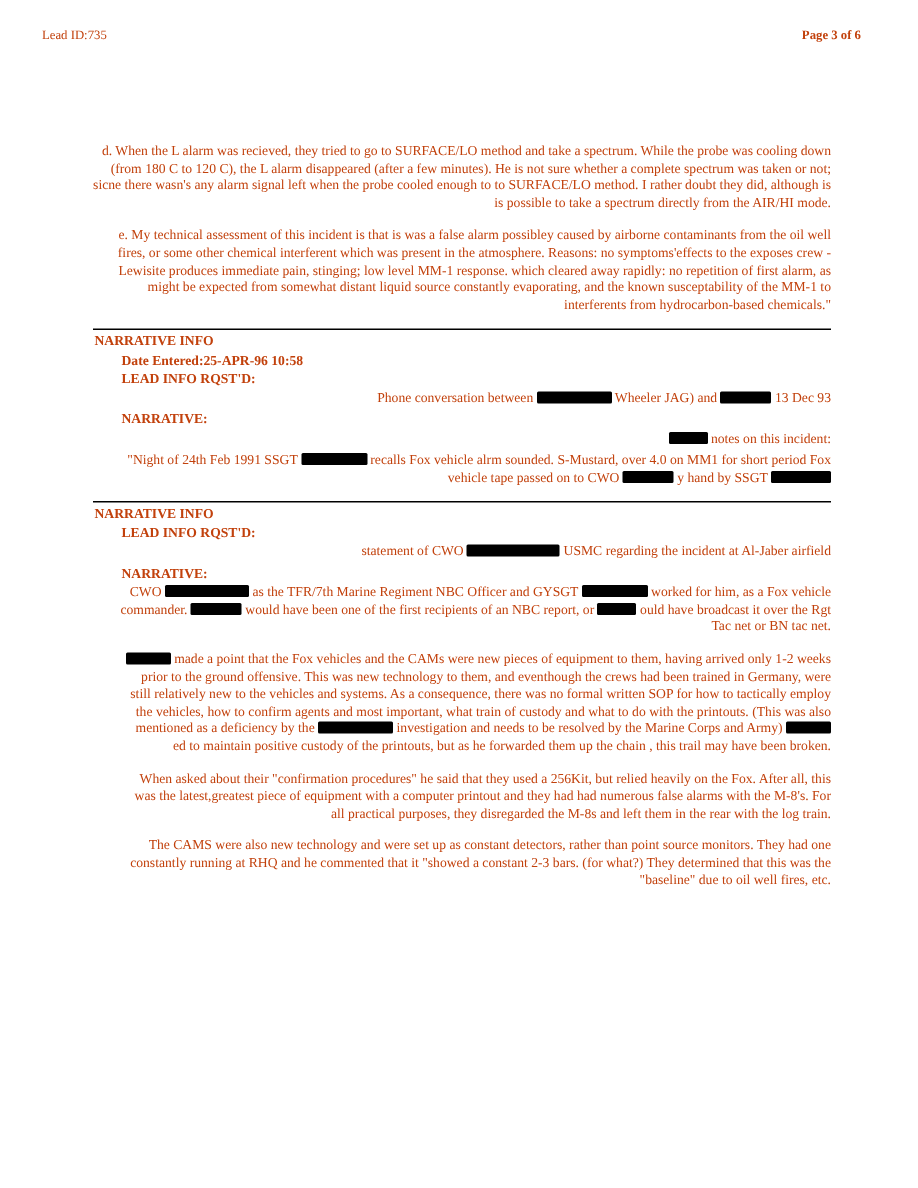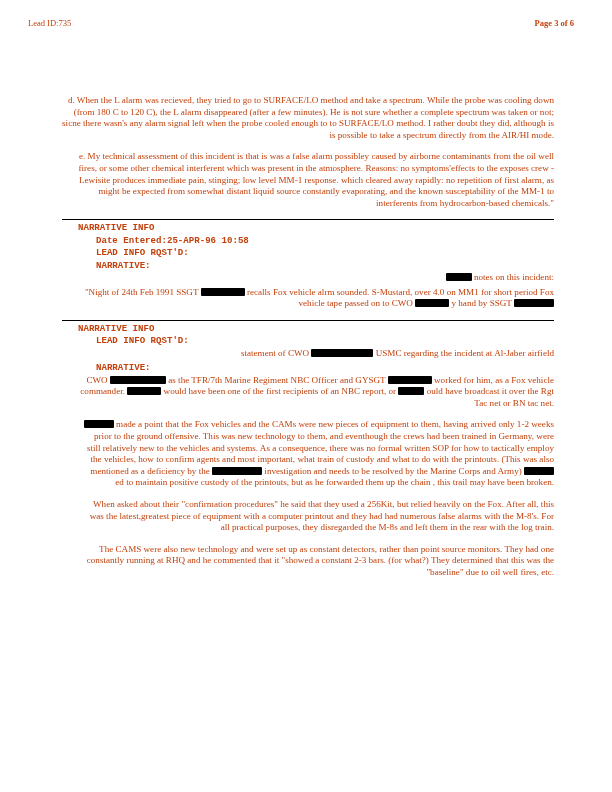--- a/index.html
+++ b/index.html
@@ -54,23 +54,22 @@
   }
   .rule {
     border-top: 1px solid #000;
     margin: 2px 0 2px 0;
     height: 0;
     width: 100%;
   }
   .section-title {
     font-size: 9.1px;
     font-weight: bold;
-    margin: 0 0 1px 16px;
+    margin: 0 0 1px 1px;
     line-height: 11.4px;
-    font-family: Liberation Mono, monospace;
   }
   .lvl1 {
     padding-left: 18px;
   }
   .blk {
     display: inline-block;
     background: #000000;
     height: 8px;
     vertical-align: -1px;
     border-radius: 1px;
@@ -103,20 +102,27 @@
     <p>e.  My technical assessment of this incident is that is was a false alarm possibley caused by airborne contaminants from the oil well fires, or some other chemical interferent which was present in the atmosphere.  Reasons:  no symptoms'effects to the exposes crew - Lewisite produces immediate pain, stinging; low level MM-1 response. which cleared away rapidly: no repetition of first alarm, as might be expected from somewhat distant liquid source constantly evaporating, and the known susceptability of the MM-1 to interferents from hydrocarbon-based chemicals."</p>
 
     <div class="rule"></div>
     <div class="section-title">NARRATIVE INFO</div>
 
     <div class="lvl1">
       <div class="section-title">
         <span>Date Entered:</span><span>25-APR-96 10:58</span>
       </div>
       <div class="section-title">LEAD INFO RQST'D:</div>
+      <p class="tight">
+        <span>Phone conversation between</span>
+        <span class="blk w50"></span>
+        <span>Wheeler JAG) and</span>
+        <span class="blk w34"></span>
+        <span>13 Dec 93</span>
+      </p>
       <div class="section-title">NARRATIVE:</div>
       <p class="tight">
         <span class="blk w26"></span>
         <span>notes on this incident:</span>
       </p>
       <p class="quote">
         <span>"Night of 24th Feb 1991 SSGT</span>
         <span class="blk w44"></span>
         <span>recalls Fox vehicle alrm sounded.  S-Mustard, over 4.0 on MM1 for short period Fox vehicle tape passed on to CWO</span>
         <span class="blk w34"></span>

